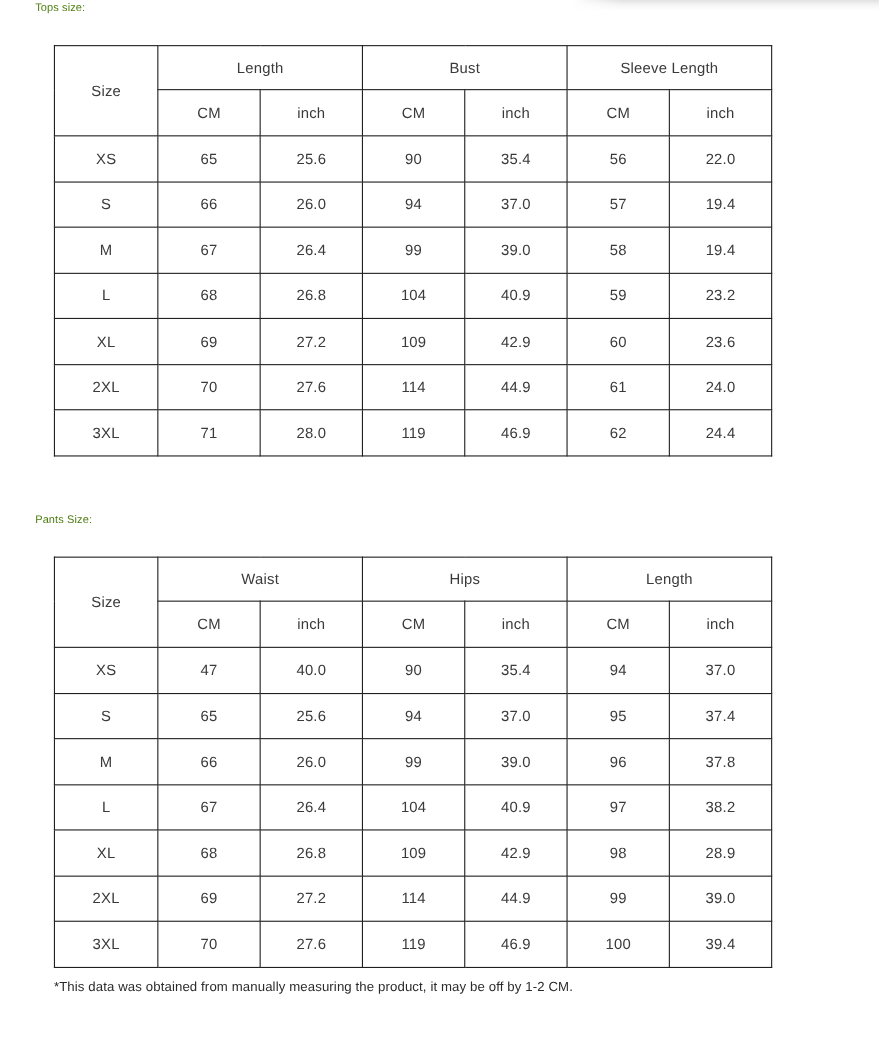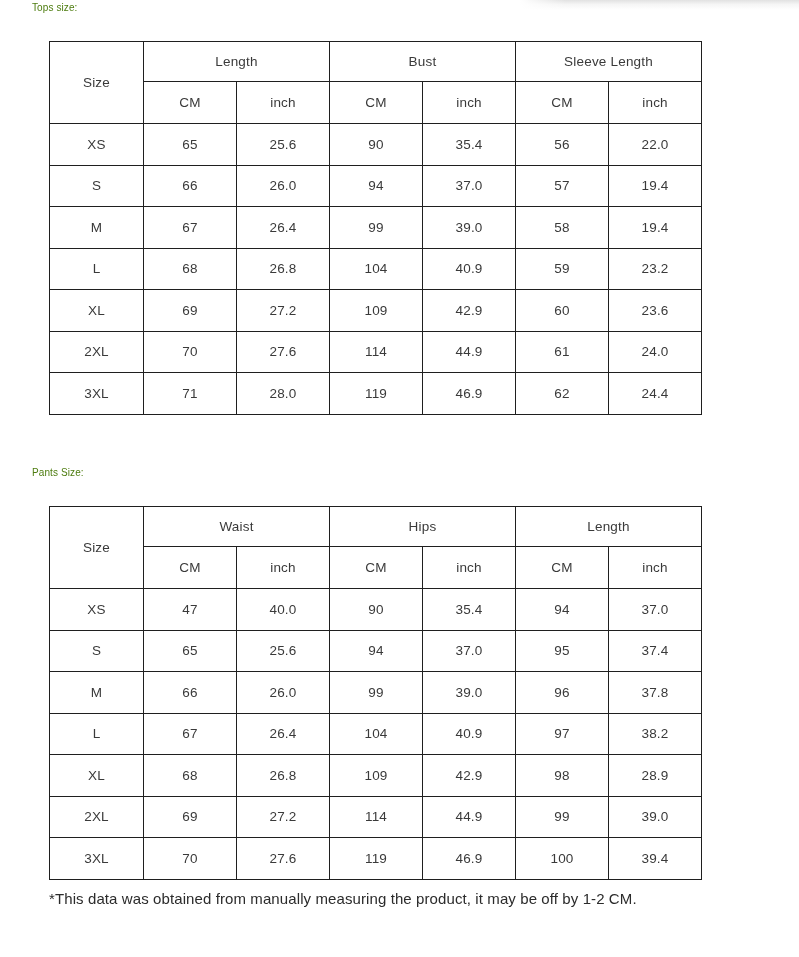--- a/index.html
+++ b/index.html
@@ -78,21 +78,21 @@
   table.size-table col.c-d    { width: 93px; }
 
   table.size-table tr.hdr-top th    { height: 39px; }
   table.size-table tr.hdr-sub th    { height: 41px; }
   table.size-table tr.data-row td   { height: 40.5px; }
 
   .note {
     position: absolute;
     left: 49px;
     top: 890px;
-    font-size: 15px;
+    font-size: 12px;
     color: #2b2b2b;
     white-space: nowrap;
     letter-spacing: 0.1px;
   }
 </style>
 </head>
 <body>
 
 <div class="page">
 

